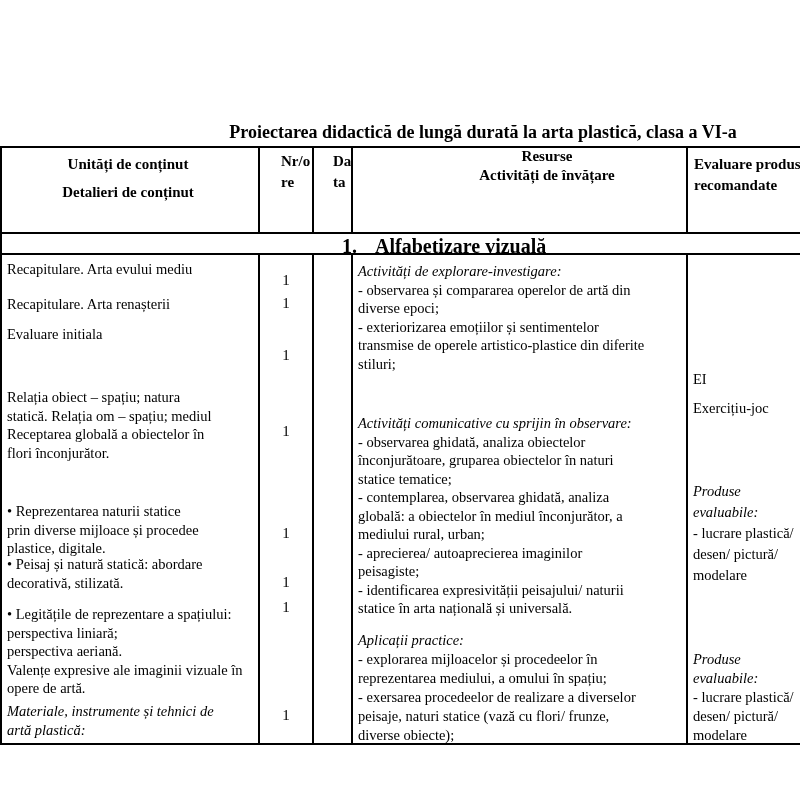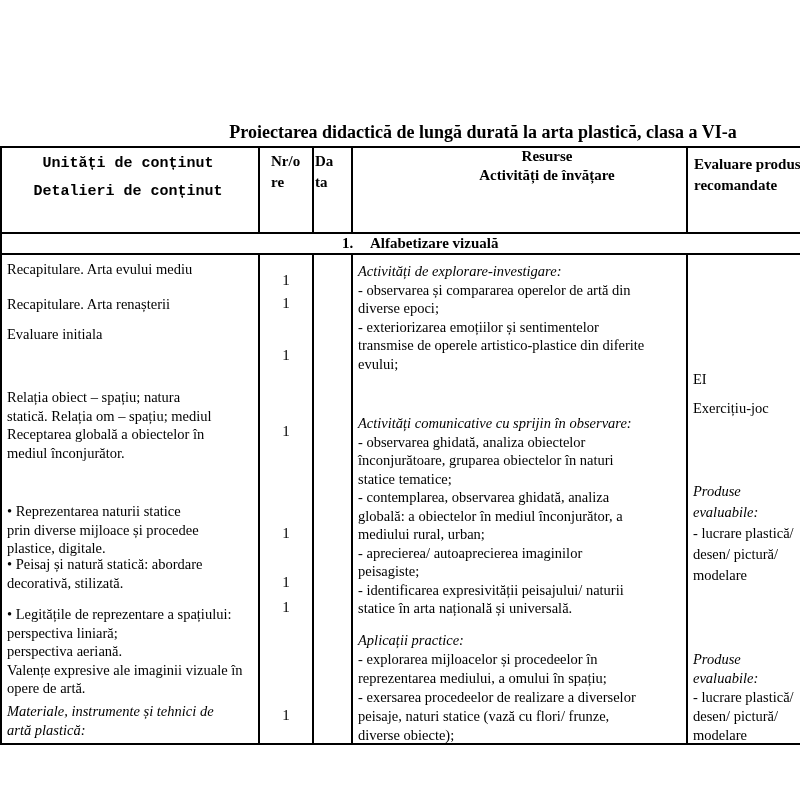--- a/index.html
+++ b/index.html
@@ -6,21 +6,21 @@
   body{width:800px;height:800px;background:#ffffff;color:#000;
        font-family:"Liberation Serif","DejaVu Serif",serif;}
   .page{position:relative;width:800px;height:800px;overflow:hidden;}
   .doc-title{position:absolute;top:122px;left:0;width:966px;text-align:center;
              font-weight:bold;font-size:18px;white-space:nowrap;}
   .hline{position:absolute;left:0;width:990px;height:2px;background:#000;}
   .vline{position:absolute;width:2px;background:#000;}
   .hcell{position:absolute;font-weight:bold;font-size:15px;}
   .hc-center{text-align:center;}
   .hline-row{white-space:nowrap;}
-  .section-row{position:absolute;top:235px;left:342px;font-weight:bold;font-size:15px;white-space:nowrap;}
+  .section-row{position:absolute;top:235px;left:342px;font-weight:bold;font-size:20px;white-space:nowrap;}
   .section-num{display:inline-block;}
   .section-title{display:inline-block;margin-left:13px;}
   .content-col{position:absolute;top:254px;height:490px;overflow:hidden;font-size:14.5px;}
   #c-units{left:2px;width:256px;}
   #c-hours{left:260px;width:52px;font-size:15px;}
   #c-date{left:314px;width:37px;}
   #c-res{left:353px;width:333px;}
   #c-eval{left:688px;width:310px;}
   .tblock{position:absolute;left:5px;right:0;}
   .tblock.center{left:0;right:0;text-align:center;}
@@ -45,29 +45,29 @@
   <div class="vline" style="left:258px;top:146px;height:88px;"></div>
   <div class="vline" style="left:312px;top:146px;height:88px;"></div>
   <div class="vline" style="left:351px;top:146px;height:88px;"></div>
   <div class="vline" style="left:686px;top:146px;height:88px;"></div>
 
   <div class="vline" style="left:258px;top:253px;height:492px;"></div>
   <div class="vline" style="left:312px;top:253px;height:492px;"></div>
   <div class="vline" style="left:351px;top:253px;height:492px;"></div>
   <div class="vline" style="left:686px;top:253px;height:492px;"></div>
 
-  <div class="hcell hc-center" style="left:2px;top:150px;width:252px;line-height:28px;font-family:Liberation Mono, monospace;">
+  <div class="hcell hc-center" style="left:2px;top:150px;width:252px;line-height:28px;">
     <div class="hline-row">Unități de conținut</div>
     <div class="hline-row">Detalieri de conținut</div>
   </div>
-  <div class="hcell" style="left:271px;top:151px;line-height:21px;">
+  <div class="hcell" style="left:281px;top:151px;line-height:21px;">
     <div class="hline-row">Nr/o</div>
     <div class="hline-row">re</div>
   </div>
-  <div class="hcell" style="left:315px;top:151px;line-height:21px;">
+  <div class="hcell" style="left:333px;top:151px;line-height:21px;">
     <div class="hline-row">Da</div>
     <div class="hline-row">ta</div>
   </div>
   <div class="hcell hc-center" style="left:352px;top:147px;width:334px;line-height:19px;padding-left:28px;">
     <div class="hline-row">Resurse</div>
     <div class="hline-row">Activități de învățare</div>
   </div>
   <div class="hcell" style="left:694px;top:154px;line-height:21px;">
     <div class="hline-row">Evaluare produse</div>
     <div class="hline-row">recomandate</div>
@@ -85,21 +85,21 @@
       <div class="tblock" style="top: 41px; line-height: 19px;">
         <div class="tline"><span class="fb">Recapitulare. Arta renașterii</span></div>
       </div>
       <div class="tblock" style="top: 71px; line-height: 19px;">
         <div class="tline"><span class="fb">Evaluare initiala</span></div>
       </div>
       <div class="tblock" style="top: 134px; line-height: 18.5px;">
         <div class="tline"><span class="fb">Relația obiect – spațiu; natura</span></div>
         <div class="tline"><span class="fb">statică. Relația om – spațiu; mediul</span></div>
         <div class="tline"><span class="fb">Receptarea globală a obiectelor în</span></div>
-        <div class="tline"><span class="fb"> mediul înconjurător.</span></div>
+        <div class="tline"><span class="fb"> flori înconjurător.</span></div>
       </div>
       <div class="tblock" style="top: 248px; line-height: 18.5px;">
         <div class="tline"><span class="fb">• Reprezentarea naturii statice</span></div>
         <div class="tline"><span class="fb"> prin diverse mijloace și procedee</span></div>
         <div class="tline"><span class="fb">plastice, </span><span>digitale.</span></div>
       </div>
       <div class="tblock" style="top: 301px; line-height: 18.5px;">
         <div class="tline"><span class="fb">• Peisaj și natură statică: abordare</span></div>
         <div class="tline"><span class="fb">decorativă,</span><span> stilizată.</span></div>
       </div>
@@ -142,21 +142,21 @@
       </div>
     </div>
   <div class="content-col" id="c-date"></div>
   <div class="content-col" id="c-res">
       <div class="tblock" style="top: 8px; line-height: 18.5px;">
         <div class="tline"><span class="fi">Activități de explorare-investigare:</span></div>
         <div class="tline"><span>- observarea și compararea operelor de artă din</span></div>
         <div class="tline"><span>diverse epoci;</span></div>
         <div class="tline"><span>- exteriorizarea emoțiilor și sentimentelor</span></div>
         <div class="tline"><span>transmise de operele artistico-plastice din diferite</span></div>
-        <div class="tline"><span>evului;</span></div>
+        <div class="tline"><span>stiluri;</span></div>
       </div>
       <div class="tblock" style="top: 160px; line-height: 18.5px;">
         <div class="tline"><span class="fi">Activități comunicative cu sprijin în observare:</span></div>
         <div class="tline"><span>- observarea ghidată, analiza obiectelor</span></div>
         <div class="tline"><span>înconjurătoare, gruparea obiectelor în naturi</span></div>
         <div class="tline"><span>statice tematice;</span></div>
         <div class="tline"><span>- contemplarea, observarea ghidată, analiza</span></div>
         <div class="tline"><span>globală: a obiectelor în mediul înconjurător, a</span></div>
         <div class="tline"><span>mediului rural, urban;</span></div>
         <div class="tline"><span>- aprecierea/ autoaprecierea imaginilor</span></div>

